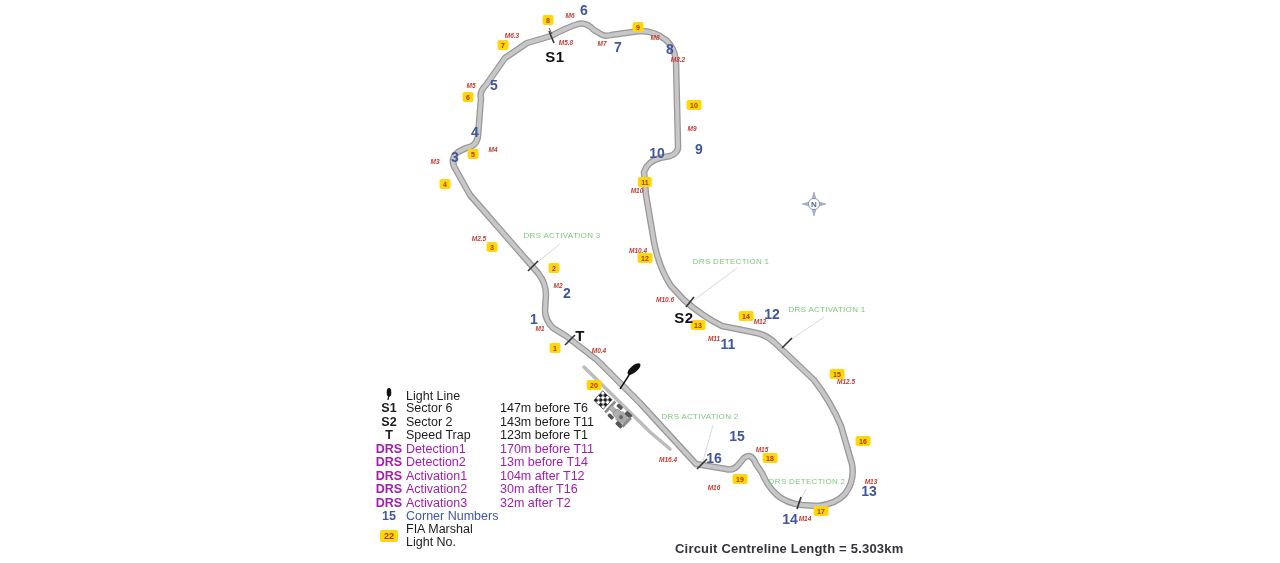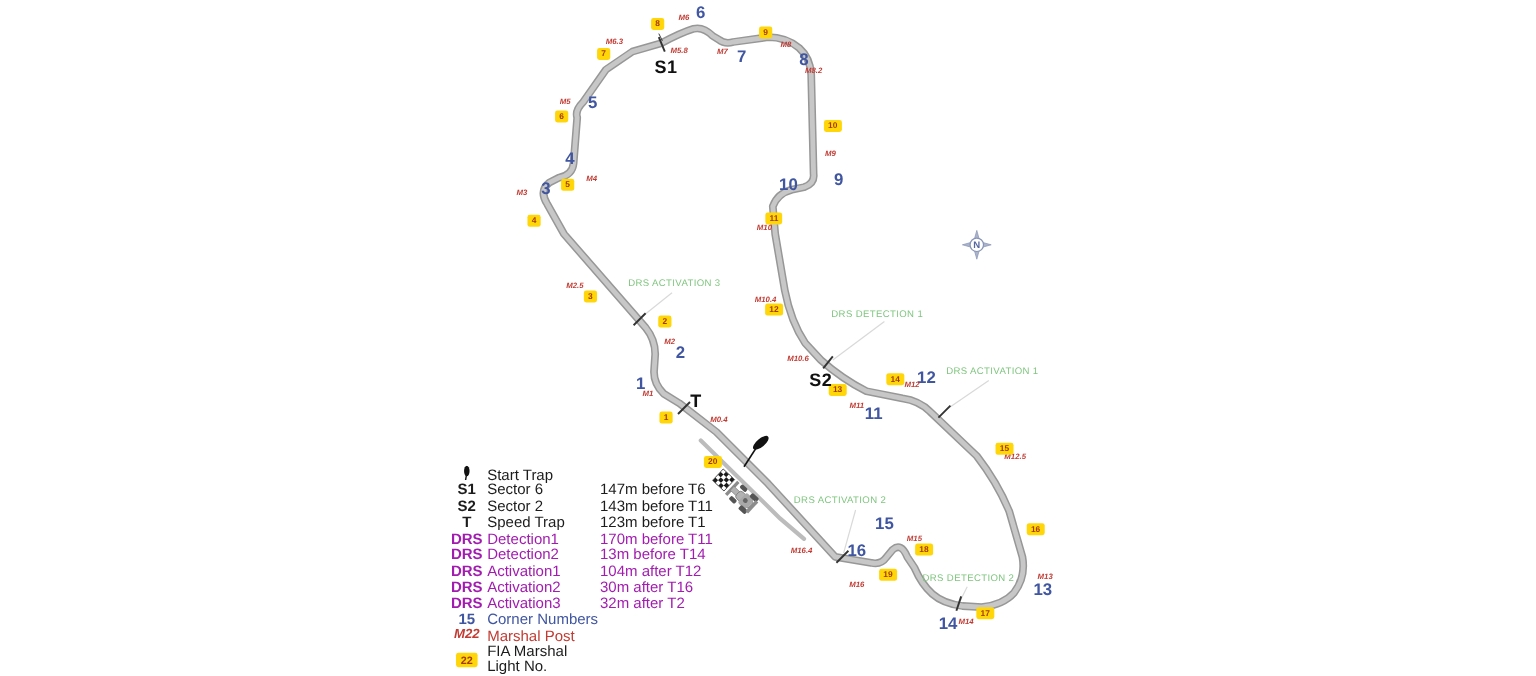--- a/index.html
+++ b/index.html
@@ -197,21 +197,21 @@
 
   
   <div class="legend">
     <div class="lrow">
       <span class="lkey">
         <svg width="10" height="13" viewBox="0 0 10 13">
             <line x1="4" y1="12" x2="5" y2="6" stroke="#111" stroke-width="1.2"></line>
             <ellipse cx="5" cy="4.5" rx="2.3" ry="4.4" fill="#111"></ellipse>
           </svg>
       </span>
-      <span class="lname">Start Trap</span>
+      <span class="lname">Light Line</span>
       <span class="lval"></span>
     </div>
     <div class="lrow">
       <span class="lkey">S1</span>
       <span class="lname">Sector 6</span>
       <span class="lval">147m before T6</span>
     </div>
     <div class="lrow">
       <span class="lkey">S2</span>
       <span class="lname">Sector 2</span>
@@ -246,24 +246,20 @@
       <span class="lkey green">DRS</span>
       <span class="lname green">Activation3</span>
       <span class="lval green">32m after T2</span>
     </div>
     <div class="lrow">
       <span class="lkey blue">15</span>
       <span class="lname blue">Corner Numbers</span>
       <span class="lval"></span>
     </div>
     <div class="lrow">
-      <span class="lkey red italic">M22</span>
-      <span class="lname red">Marshal Post</span>
-      <span class="lval"></span>
-    </div>
-    <div class="lrow">
       <span class="lkey"><span class="lchip">22</span></span>
       <span class="lname">FIA Marshal Light No.</span>
       <span class="lval"></span>
     </div>
   </div>
 
+  <div class="footer">Circuit Centreline Length = 5.303km</div>
 </div>
 
 </body></html>

